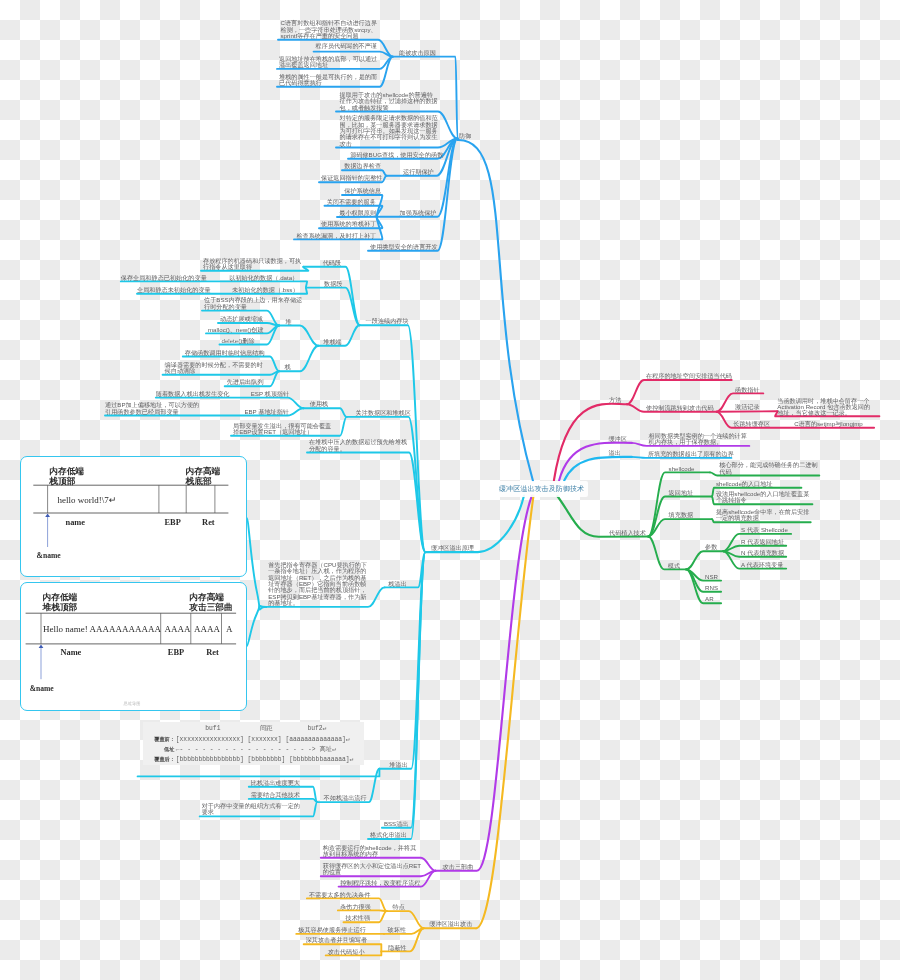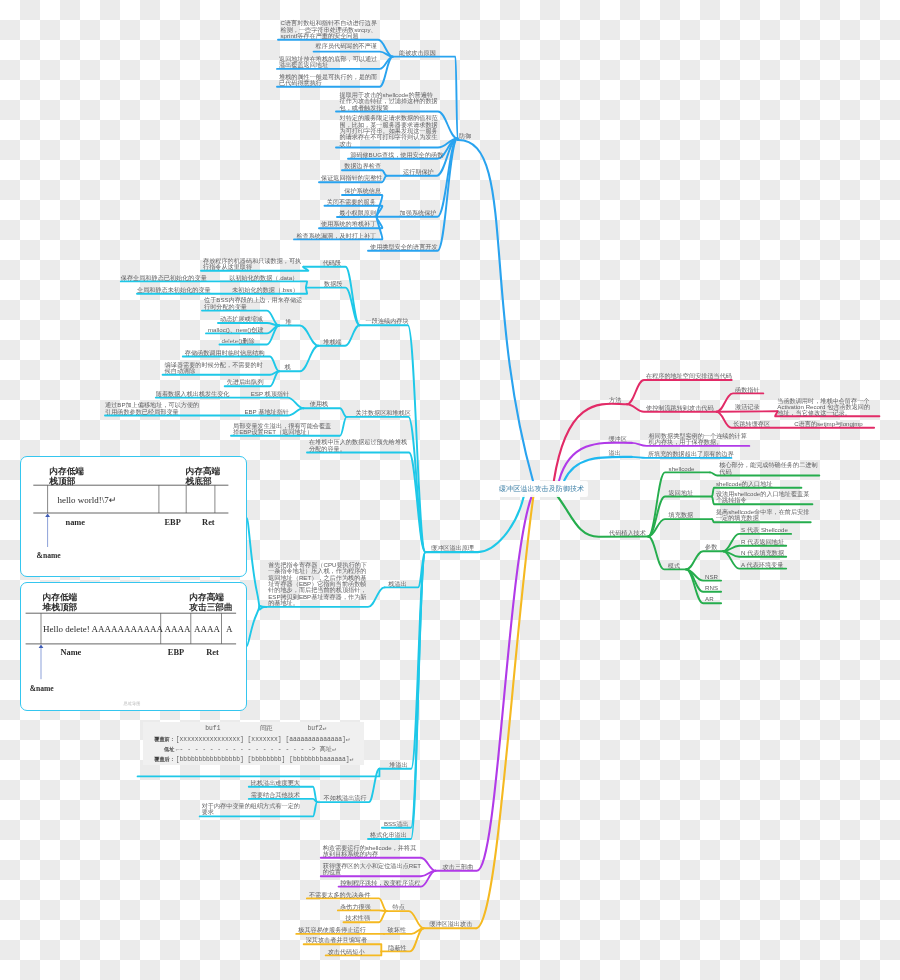--- a/index.html
+++ b/index.html
@@ -287,21 +287,21 @@
       <line x1="160.7" y1="613.2" x2="160.7" y2="643.9" stroke="#555" stroke-width="0.7"></line>
       <line x1="190.8" y1="613.2" x2="190.8" y2="643.9" stroke="#555" stroke-width="0.7"></line>
       <line x1="221.5" y1="613.2" x2="221.5" y2="643.9" stroke="#555" stroke-width="0.7"></line>
       <line x1="41" y1="645.9" x2="41" y2="679.2" stroke="#5b79c9" stroke-width="0.7"></line>
       <polygon points="38.6,647.9 43.4,647.9 41,644.4" fill="#3d5bb5"></polygon>
     </svg>
     <div class="ptxt" style="left: 42.5px; top: 592px; font-size: 8.7px; font-weight: bold; font-family: &quot;Liberation Serif&quot;, serif; color: rgb(43, 43, 43);">内存低端</div>
     <div class="ptxt" style="left: 42.5px; top: 601.8px; font-size: 8.7px; font-weight: bold; font-family: &quot;Liberation Serif&quot;, serif; color: rgb(43, 43, 43);">堆栈顶部</div>
     <div class="ptxt" style="left: 189.3px; top: 592px; font-size: 8.7px; font-weight: bold; font-family: &quot;Liberation Serif&quot;, serif; color: rgb(43, 43, 43);">内存高端</div>
     <div class="ptxt" style="left: 189.3px; top: 601.8px; font-size: 8.7px; font-weight: bold; font-family: &quot;Liberation Serif&quot;, serif; color: rgb(43, 43, 43);">攻击三部曲</div>
-    <div class="ptxt" style="left: 43px; top: 624px; font-size: 9px; font-weight: normal; font-family: &quot;Liberation Serif&quot;, serif; color: rgb(43, 43, 43);">Hello delete! AAAAAAAAAAA</div>
+    <div class="ptxt" style="left: 43px; top: 624px; font-size: 9px; font-weight: normal; font-family: &quot;Liberation Serif&quot;, serif; color: rgb(43, 43, 43);">Hello name! AAAAAAAAAAA</div>
     <div class="ptxt" style="left: 164.5px; top: 624px; font-size: 9px; font-weight: normal; font-family: &quot;Liberation Serif&quot;, serif; color: rgb(43, 43, 43);">AAAA</div>
     <div class="ptxt" style="left: 193.9px; top: 624px; font-size: 9px; font-weight: normal; font-family: &quot;Liberation Serif&quot;, serif; color: rgb(43, 43, 43);">AAAA</div>
     <div class="ptxt" style="left: 225.9px; top: 624px; font-size: 9px; font-weight: normal; font-family: &quot;Liberation Serif&quot;, serif; color: rgb(43, 43, 43);">A</div>
     <div class="ptxt" style="left: 60.4px; top: 648px; font-size: 8.4px; font-weight: bold; font-family: &quot;Liberation Serif&quot;, serif; color: rgb(43, 43, 43);">Name</div>
     <div class="ptxt" style="left: 167.8px; top: 648px; font-size: 8.4px; font-weight: bold; font-family: &quot;Liberation Serif&quot;, serif; color: rgb(43, 43, 43);">EBP</div>
     <div class="ptxt" style="left: 206.2px; top: 648px; font-size: 8.4px; font-weight: bold; font-family: &quot;Liberation Serif&quot;, serif; color: rgb(43, 43, 43);">Ret</div>
     <div class="ptxt" style="left: 29.7px; top: 684px; font-size: 7.6px; font-weight: bold; font-family: &quot;Liberation Serif&quot;, serif; color: rgb(43, 43, 43);">&amp;name</div>
     <div class="ptxt" style="left: 123.6px; top: 701px; font-size: 4.2px; font-weight: normal; font-family: &quot;Liberation Sans&quot;, sans-serif; color: rgb(185, 185, 185);">思维导图</div>
     <div class="codebox" style="left: 142.5px; top: 721.7px; width: 221.1px; height: 43.1px;"></div>
     <div class="ctxt" style="left: 205.3px; top: 724.5px;">buf1</div>

